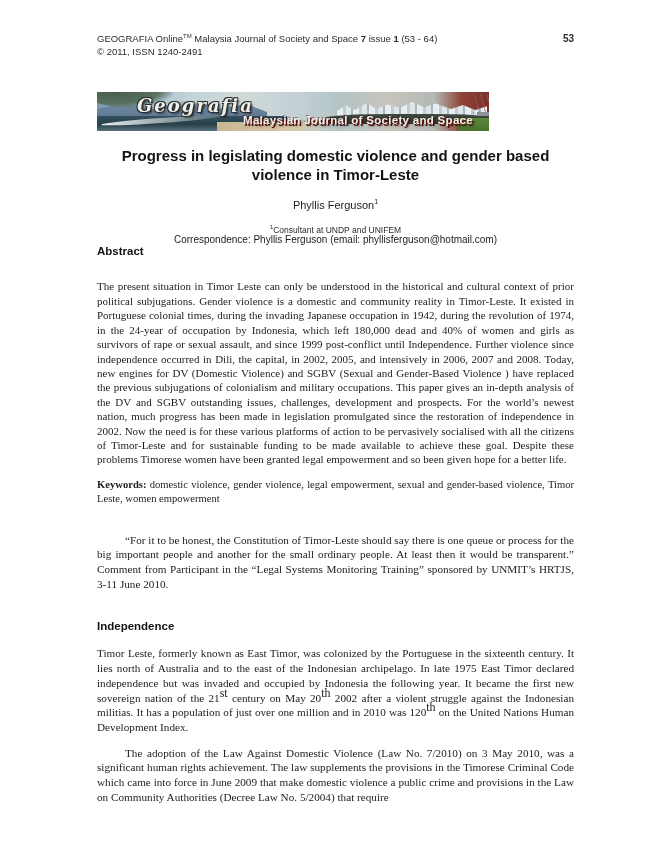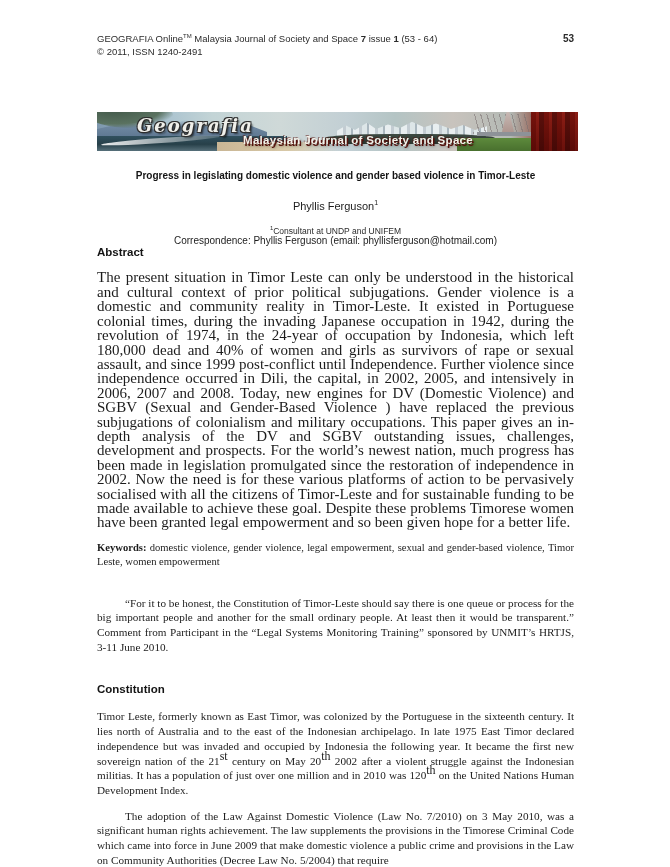--- a/index.html
+++ b/index.html
@@ -7,21 +7,21 @@
         font-family:"Liberation Serif",serif;color:#1c1c1c;}
   .content{position:absolute;left:97px;top:33px;width:477px;}
 
   
   .runhead{display:flex;justify-content:space-between;align-items:flex-start;
            font-family:"Liberation Sans",sans-serif;font-size:9.5px;line-height:12.5px;color:#2b2b2b;}
   .runhead sup{font-size:6px;vertical-align:super;line-height:0;}
   .pageno{font-weight:bold;font-size:10px;}
 
   
-  .banner{position:relative;margin-top:54px;width:481px;height:39px;overflow:hidden;
+  .banner{position:relative;margin-top:34px;width:392px;height:39px;overflow:hidden;
           background:linear-gradient(90deg,#7d97ad 0%,#a9c2cf 14%,#c3d4d6 24%,#cfd9d8 38%,
                      #c2cfd4 52%,#b4c4c4 62%,#c8c3bd 74%,#b3b9b4 86%,#8e4436 93%,#7e2f28 100%);}
   .banner *{position:absolute;}
   .b-tree{left:-8px;top:-10px;width:84px;height:26px;border-radius:50%;
           background:radial-gradient(ellipse at 30% 30%,#43594a 0%,#5a7260 55%,rgba(90,114,96,0) 75%);}
   .b-mountain{left:0;top:6px;width:170px;height:20px;
           background:linear-gradient(180deg,rgba(0,0,0,0) 0%,rgba(0,0,0,0) 10%,#6e87a0 45%,#5d7690 100%);
           clip-path:polygon(0 100%,0 55%,18% 20%,34% 60%,52% 10%,70% 55%,88% 30%,100% 70%,100% 100%);}
   .b-water{left:0;top:24px;width:190px;height:15px;
           background:linear-gradient(180deg,#31505e 0%,#274049 55%,#57707a 100%);}
@@ -47,31 +47,31 @@
                      linear-gradient(180deg,#b95648,#8c2f26);background-blend-mode:multiply;}
   .b-brand{left:40px;top:3px;font-family:"DejaVu Serif",serif;font-style:italic;font-weight:bold;
           font-size:18px;letter-spacing:2px;color:#efefea;
           text-shadow:-1px -1px 0 #2e2e2e,1px -1px 0 #2e2e2e,-1px 1px 0 #2e2e2e,1px 1px 0 #2e2e2e,2px 2px 2px rgba(0,0,0,.6);}
   .b-subtitle{left:146px;top:22px;font-family:"Liberation Sans",sans-serif;font-weight:bold;
           font-size:11.5px;letter-spacing:.3px;color:#f4f1ea;
           text-shadow:1.5px 1.5px 0 #58130e,-1px -1px 0 rgba(88,19,14,.5),2px 2px 3px rgba(0,0,0,.5);}
 
   
   .title{margin-top:15px;text-align:center;font-family:"Liberation Sans",sans-serif;
-         font-weight:bold;font-size:10px;line-height:19px;color:#141414;}
+         font-weight:bold;font-size:15px;line-height:19px;color:#141414;}
   .author{margin-top:14px;text-align:center;font-family:"Liberation Sans",sans-serif;font-size:11px;}
   .author sup{font-size:7px;}
   .affil{margin-top:13px;text-align:center;font-family:"Liberation Sans",sans-serif;font-size:8.5px;color:#2b2b2b;}
   .affil sup{font-size:6px;}
   .corresp{text-align:center;font-family:"Liberation Sans",sans-serif;font-size:10px;}
 
   
   .sechead{font-family:"Liberation Sans",sans-serif;font-weight:bold;font-size:11.5px;color:#141414;}
   .abstract-head{}
-  .abstract-body{margin-top:12px;font-size:15px;line-height:14.4px;text-align:justify;}
+  .abstract-body{margin-top:22px;font-size:11px;line-height:14.4px;text-align:justify;}
   .keywords{margin-top:11px;font-size:10.6px;line-height:14.4px;text-align:justify;}
   .keywords b{font-weight:bold;}
   .quote{margin-top:26px;font-size:11.2px;line-height:14.7px;text-align:justify;text-indent:28px;}
   .intro-head{margin-top:29px;}
   .para{margin-top:14px;font-size:11.2px;line-height:14.7px;text-align:justify;}
   .para.indent{margin-top:11px;text-indent:28px;}
   .para sup, .quote sup{font-size:12px;vertical-align:super;line-height:0;font-family:Liberation Serif, serif;}
 </style>
 </head>
 <body>
@@ -115,20 +115,20 @@
     <div class="sechead abstract-head">Abstract</div>
 
     <div class="abstract-body">The present situation in Timor Leste can only be understood in the historical and cultural context of prior political subjugations. Gender violence is a domestic and community reality in Timor-Leste. It existed in Portuguese colonial times, during the invading Japanese occupation in 1942, during the revolution of 1974, in the 24-year of occupation by Indonesia, which left 180,000 dead and 40% of women and girls as survivors of rape or sexual assault, and since 1999 post-conflict until Independence. Further violence since independence occurred in Dili, the capital, in 2002, 2005, and intensively in 2006, 2007 and 2008. Today, new engines for DV (Domestic Violence) and SGBV (Sexual and Gender-Based Violence ) have replaced the previous subjugations of colonialism and military occupations. This paper gives an in-depth analysis of the DV and SGBV outstanding issues, challenges, development and prospects.  For the world’s newest nation, much progress has been made in legislation promulgated since the restoration of independence in 2002. Now the need is for these various platforms of action to be pervasively socialised with all the citizens of Timor-Leste and for sustainable funding to be made available to achieve these goal. Despite these problems Timorese women have been granted legal empowerment and so been given hope for a better life.</div>
 
     <div class="keywords">
       <b>Keywords:</b><span> domestic violence, gender violence, legal empowerment, sexual and gender-based violence, Timor Leste, women empowerment</span>
     </div>
 
     <div class="quote">“For it to be honest, the Constitution of Timor-Leste should say there is one queue or process for the big important people and another for the small ordinary people. At least then it would be transparent.” Comment from Participant in the “Legal Systems Monitoring Training” sponsored by UNMIT’s HRTJS, 3-11 June 2010.</div>
 
-    <div class="sechead intro-head">Constitution</div>
+    <div class="sechead intro-head">Independence</div>
 
     <div class="para"><span>Timor Leste, formerly known as East Timor, was colonized by the Portuguese in the sixteenth century. It lies north of Australia and to the east of the Indonesian archipelago. In late 1975 East Timor declared independence but was invaded and occupied by Indonesia the following year. It became the first new sovereign nation of the 21</span><sup>st</sup><span> century on May 20</span><sup>th</sup><span> 2002 after a violent struggle against the Indonesian militias. It has a population of just over one million and in 2010 was 120</span><sup>th</sup><span> on the United Nations Human Development Index.</span></div>
 
     <div class="para indent">The adoption of the Law Against Domestic Violence (Law No. 7/2010) on 3 May 2010, was a significant human rights achievement. The law supplements the provisions in the Timorese Criminal Code which came into force in June 2009 that make domestic violence a public crime and provisions in the Law on Community Authorities (Decree Law No. 5/2004) that require</div>
 
   </div>
 </div>
 
 </body></html>

